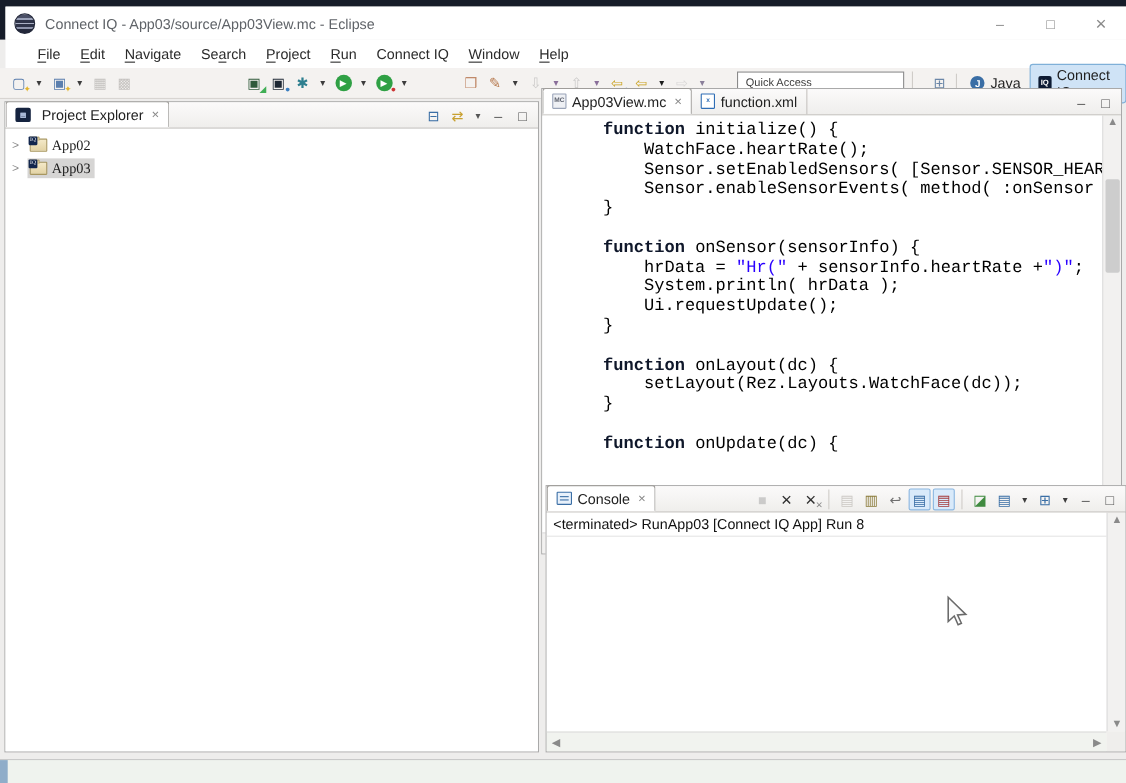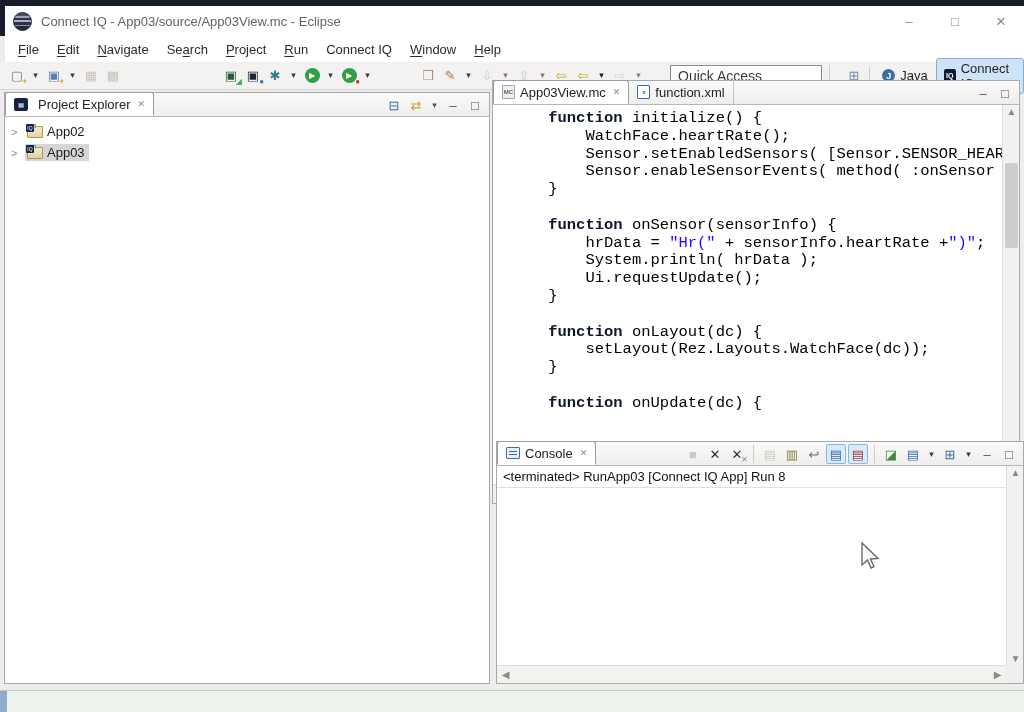--- a/index.html
+++ b/index.html
@@ -10,53 +10,53 @@
   .top-strip { position:absolute; left:0; top:0; width:1024px; height:6px; background:#161c29; }
   .left-notch { position:absolute; left:0; top:0; width:5px; height:36px; background:#161c29; }
   .titlebar { position:absolute; left:5px; top:6px; width:1019px; height:30px; background:#ffffff; display:flex; align-items:center; }
   .eclipse-logo { width:19px; height:19px; border-radius:50%; margin:0 9px 0 8px;
     background:linear-gradient(180deg,#4a4f66 0 18%,#9aa1b8 18% 28%,#2e3348 28% 44%,#aab0c4 44% 54%,#2e3348 54% 70%,#8d93aa 70% 79%,#23283a 79% 100%);
     border:1px solid #23283a; }
   .title-text { font-size:13px; color:#5f6368; }
   .win-controls { margin-left:auto; display:flex; align-items:center; height:100%; }
   .win-btn { width:46px; height:100%; display:flex; align-items:center; justify-content:center; color:#8a8a8a; font-size:13px; }
 
-  .menubar { position:absolute; left:5px; top:36px; width:1019px; height:26px; background:#ffffff; display:flex; align-items:center; padding-left:4px; }
+  .menubar { position:absolute; left:5px; top:36px; width:1019px; height:26px; background:#ffffff; display:flex; align-items:center; padding-left:20px; }
   .menu-item { font-size:13px; color:#2b2b2b; padding:3px 9px; }
   .menu-item u { text-decoration:underline; text-underline-offset:2px; }
 
   .toolbar { position:absolute; left:0; top:62px; width:1024px; height:28px; background:#f4f2f0; border-bottom:1px solid #d8d5d2; display:flex; align-items:center; padding-left:6px; }
   .tgroup { display:flex; align-items:center; }
   .tbicon { position:relative; width:20px; height:20px; display:inline-flex; align-items:center; justify-content:center; font-size:13px; line-height:1; margin:0 1px; border-radius:2px; }
   .tbicon.small { width:13px; font-size:9px; }
   .tbicon .circ { width:15px; height:15px; border-radius:50%; display:flex; align-items:center; justify-content:center; font-size:8px; }
   .tbicon .badge { position:absolute; right:-1px; bottom:0px; font-size:8px; line-height:1; }
   .tbicon.dis { opacity:.45; }
   .tbicon.hl { background:#d9eafa; border:1px solid #8ab6e0; }
   .tsep { width:1px; height:18px; background:#cfccc8; margin:0 5px; }
-  .quick-access { width:164px; height:22px; border:1px solid #8a8a8a; background:#fff; font-size:14px; color:#3c3c3c; display:flex; align-items:center; padding-left:7px; margin-left:24px; }
+  .quick-access { width:164px; height:22px; border:1px solid #8a8a8a; background:#fff; font-size:10px; color:#3c3c3c; display:flex; align-items:center; padding-left:7px; margin-left:24px; }
   .persp-area { display:flex; align-items:center; margin-left:8px; }
   .persp-btn { display:flex; align-items:center; gap:5px; font-size:13px; color:#1f1f1f; padding:2px 7px; border-radius:3px; border:1px solid transparent; }
   .persp-btn.active { background:#cfe3f6; border-color:#7fb0d8; }
   .iq-chip { width:14px; height:13px; background:#0d1b33; color:#fff; font-size:7px; font-weight:bold; display:flex; align-items:center; justify-content:center; border-radius:2px; }
   .java-chip { width:13px; height:13px; background:#3a6ea5; color:#fff; font-size:9px; font-weight:bold; display:flex; align-items:center; justify-content:center; border-radius:50%; }
 
   
   .panel { position:absolute; background:#f9f8f7; border:1px solid #a9a9a9; }
   .tabbar { height:24px; display:flex; align-items:flex-end; background:linear-gradient(#fbfafa,#efeeec); border-bottom:1px solid #b9b7b4; position:relative; }
   .tab { display:flex; align-items:center; gap:5px; height:24px; padding:0 8px; font-size:13px; color:#222; border-right:1px solid #c7c4c1; }
   .tab.active { background:#ffffff; border:1px solid #9f9d9a; border-bottom:1px solid #fff; border-radius:3px 3px 0 0; }
   .tab-close { font-size:9px; color:#8a8a8a; margin-left:2px; }
   .view-toolbar { position:absolute; right:3px; top:0; height:24px; display:flex; align-items:center; }
 
   .explorer { left:4px; top:92px; width:486px; height:592px; }
   .explorer-content { position:absolute; left:0; top:24px; right:0; bottom:0; background:#fff; padding-top:4px; }
   .tree-item { display:flex; align-items:center; height:21px; padding-left:6px; font-size:13px; color:#1a1a1a; }
   .tree-chevron { color:#8a8a8a; font-size:11px; width:14px; }
-  .tree-row { display:flex; align-items:center; gap:4px; padding:1px 4px 1px 2px; }
+  .tree-row { display:flex; align-items:center; gap:4px; padding:1px 4px 1px 2px;font-family:Liberation Serif, serif; }
   .tree-row.selected { background:#d6d5d4; }
   .folder-icon { position:relative; width:16px; height:12px; background:linear-gradient(#f4e9c8,#e3d3a4); border:1px solid #a8965e; border-radius:1px; }
   .folder-icon::before { content:""; position:absolute; left:-1px; top:-3px; width:7px; height:3px; background:#e3d3a4; border:1px solid #a8965e; border-bottom:none; border-radius:1px 1px 0 0; }
   .folder-icon .fbadge { position:absolute; left:-2px; top:-3px; width:8px; height:8px; background:#12264d; color:#fff; font-size:5px; display:flex; align-items:center; justify-content:center; border-radius:1px; }
   .pe-icon { width:14px; height:13px; background:#15233f; border-radius:2px; margin-right:5px; display:flex; align-items:center; justify-content:center; color:#cfe0ff; font-size:6px; font-weight:bold; }
 
   .editor { left:492px; top:80px; width:528px; height:424px; }
   .file-icon { width:13px; height:14px; background:#fff; border:1px solid #9aa4b8; font-size:6px; font-weight:bold; display:flex; align-items:center; justify-content:center; border-radius:1px; }
   .file-icon.mc { color:#5a5f6b; background:#eef0f4; }
   .file-icon.xml { color:#2f6db5; border-color:#2f6db5; }

